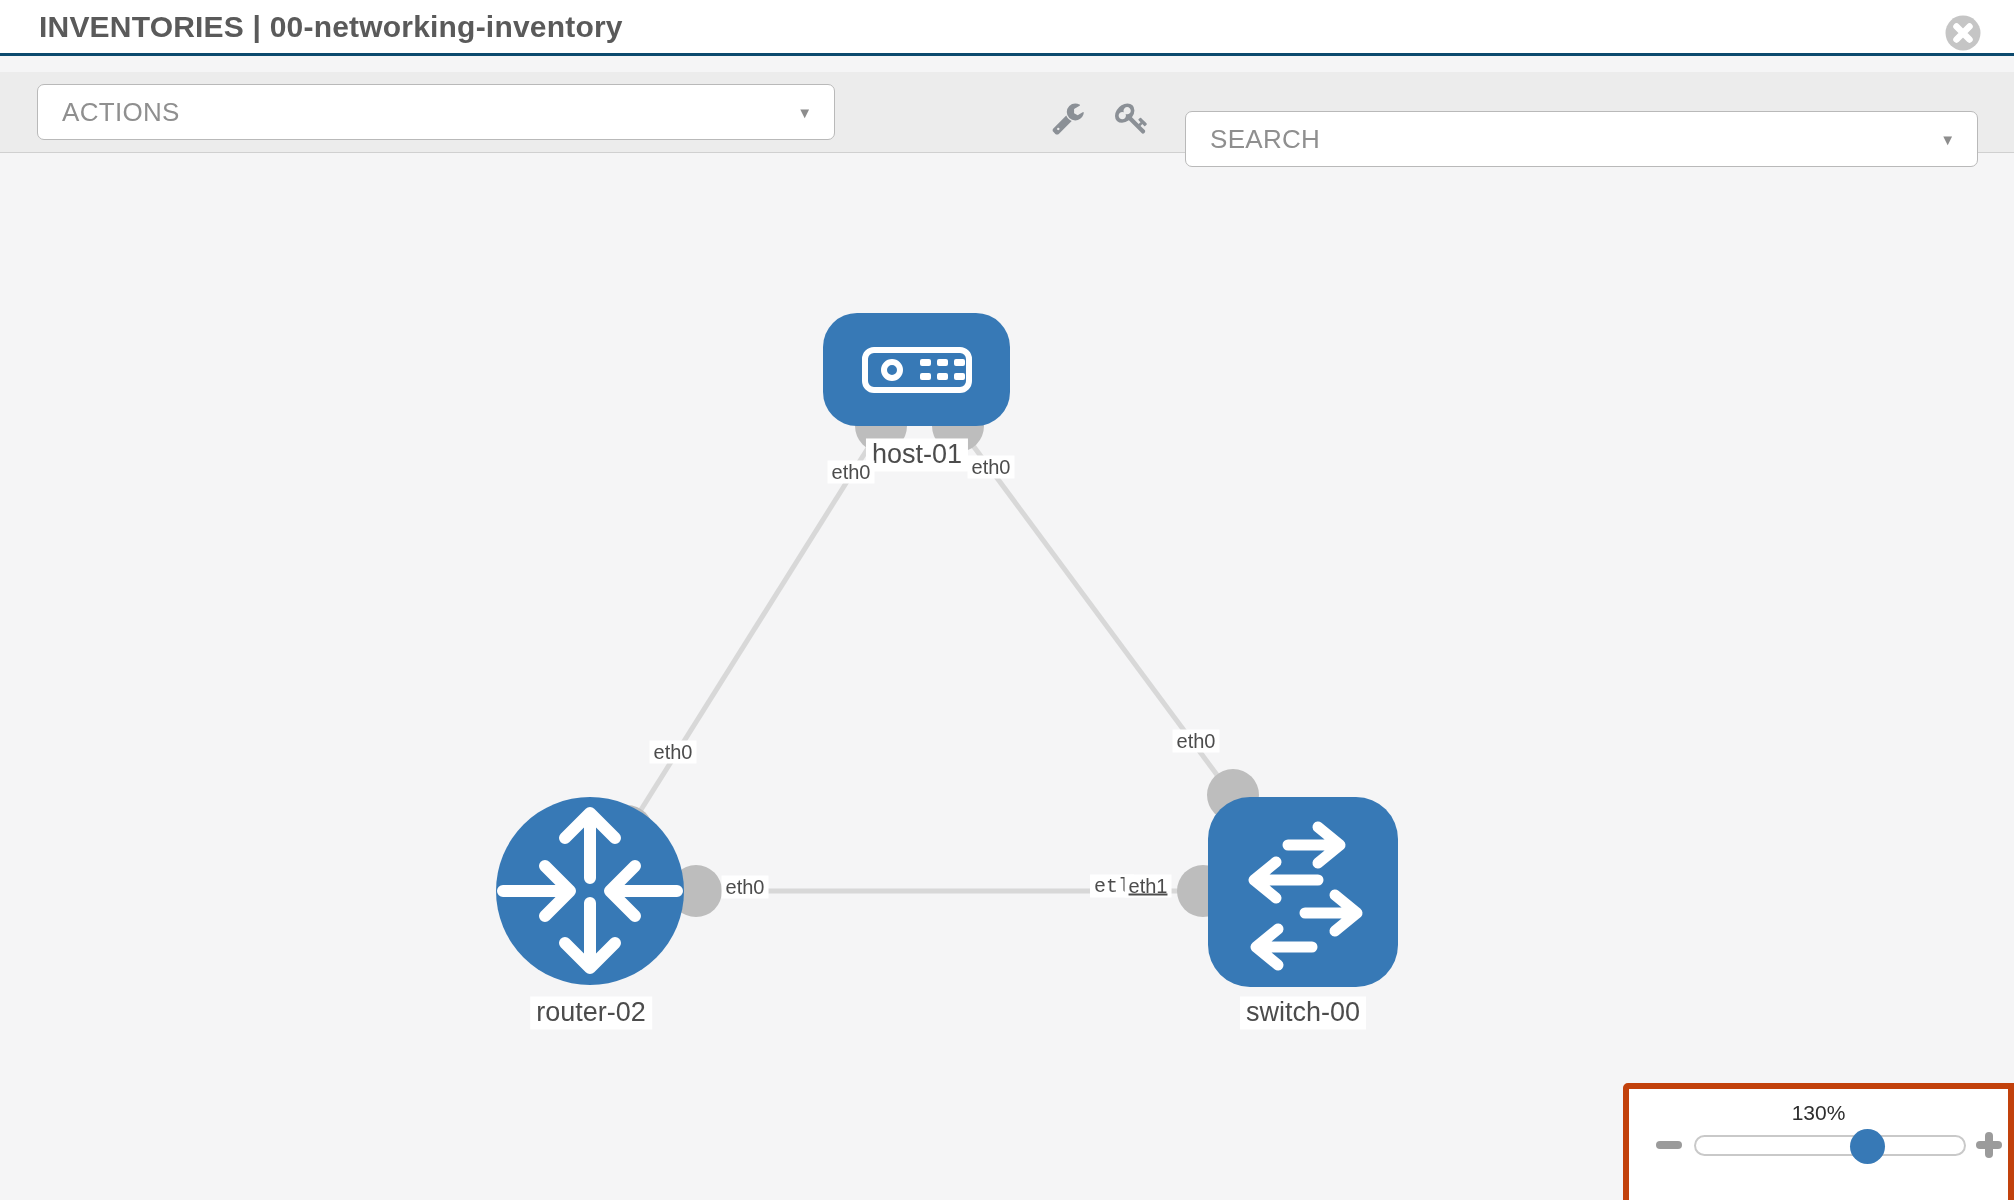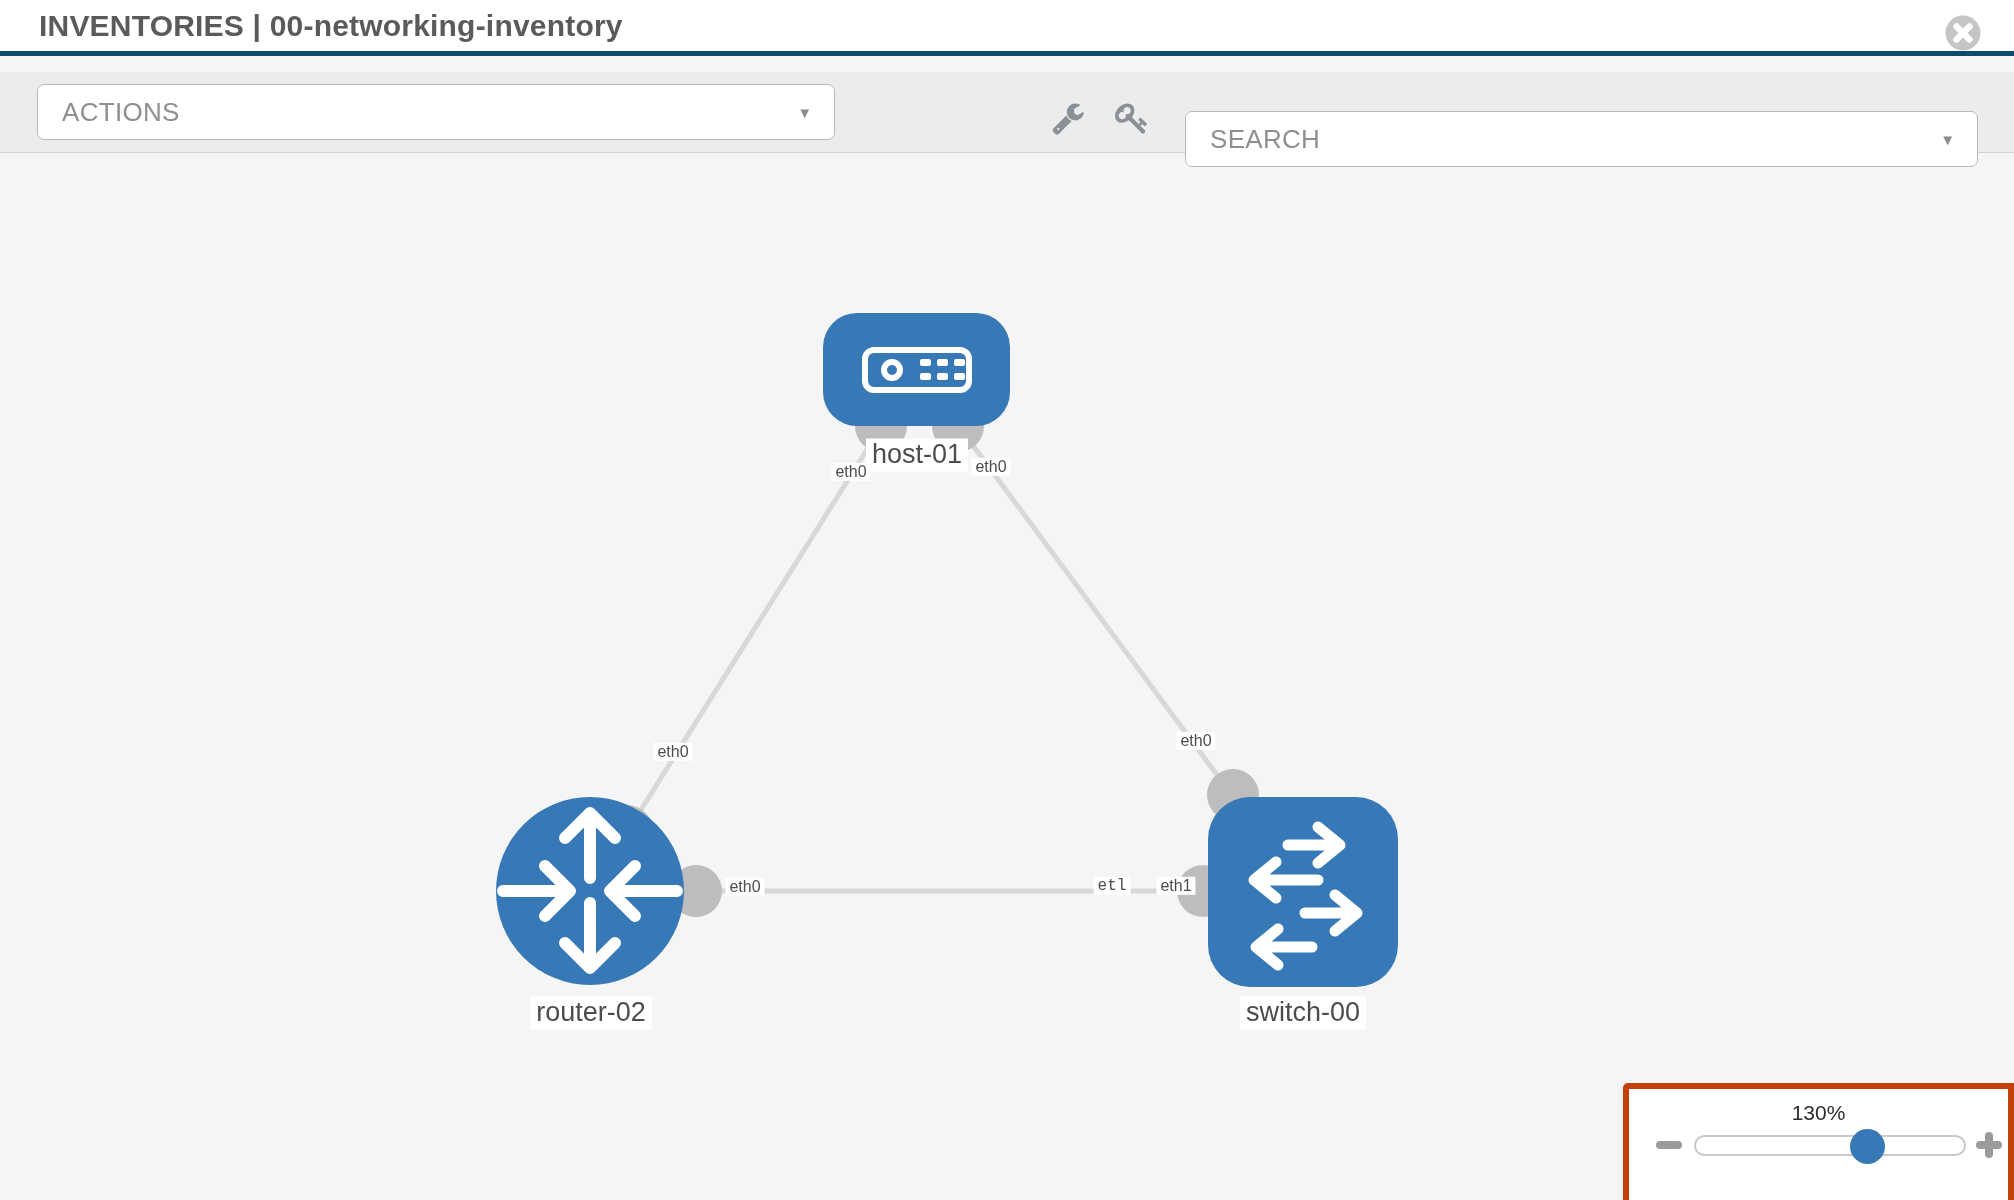--- a/index.html
+++ b/index.html
@@ -1,21 +1,21 @@
 <!DOCTYPE html>
 <html><head>
 <meta charset="utf-8">
 <style>
   html,body{margin:0;padding:0;}
   body{font-family:"Liberation Sans",sans-serif;background:#fff;}
   #app{position:relative;width:2014px;height:1200px;overflow:hidden;background:#f5f5f6;}
 
   
   .hdr{position:absolute;top:0;left:0;width:2014px;height:56px;background:#fff;
-       border-bottom:5px solid #0c4a6e;box-sizing:border-box;z-index:30;}
+       border-bottom:3px solid #0c4a6e;box-sizing:border-box;z-index:30;}
   .hdr-title{position:absolute;left:39px;top:50%;transform:translateY(-50%);
        font-size:30px;font-weight:bold;color:#5a5a5a;letter-spacing:.2px;white-space:nowrap;}
   .close-btn{position:absolute;right:32px;top:14px;width:38px;height:38px;cursor:pointer;}
 
   
   .toolbar{position:absolute;top:72px;left:0;width:2014px;height:81px;background:#ececec;
        border-bottom:1px solid #d0d0d0;box-sizing:border-box;z-index:30;}
   .select-btn{position:absolute;top:12px;height:56px;background:#fff;border:1px solid #b9b9b9;
        border-radius:7px;box-sizing:border-box;display:flex;align-items:center;
        justify-content:space-between;padding:0 22px 0 24px;cursor:pointer;gap:16px;}
@@ -26,21 +26,21 @@
   .tool-icon{position:absolute;top:24px;width:44px;height:44px;display:flex;
        align-items:center;justify-content:center;cursor:pointer;}
   #wrench-btn{left:1046px;}
   #key-btn{left:1110px;}
 
   
   .topo-svg{position:absolute;top:0;left:0;z-index:1;}
   .nlabel{position:absolute;transform:translate(-50%,-50%);background:#fff;color:#4c4c4c;
        white-space:nowrap;z-index:5;line-height:1.15;}
   .name-label{font-size:27px;padding:1px 6px;}
-  .iflabel{font-size:16px;padding:0 4px;}
+  .iflabel{font-size:20px;padding:0 4px;}
   .iflabel.back{z-index:4;}
   .iflabel.front{z-index:6;}
 
   
   .zoom-panel{position:absolute;left:1623px;top:1083px;width:391px;height:131px;background:#fff;
        border:6px solid #c2410c;border-radius:5px 0 0 0;box-sizing:border-box;z-index:40;}
   .zoom-level{position:absolute;top:12px;left:0;width:100%;text-align:center;
        font-size:21px;color:#2e2e2e;}
   .zoom-minus{position:absolute;left:27px;top:52px;width:26px;height:8px;border-radius:4px;
        background:#9b9b9b;cursor:pointer;}
@@ -114,21 +114,21 @@
   <span class="nlabel name-label" style="left:917px;top:455px;">host-01</span>
   <span class="nlabel name-label" style="left:591px;top:1013px;">router-02</span>
   <span class="nlabel name-label" style="left:1303px;top:1013px;text-align:center;">switch-00</span>
 
   <span class="nlabel iflabel" style="left:851px;top:472px;">eth0</span>
   <span class="nlabel iflabel" style="left:991px;top:467px;">eth0</span>
   <span class="nlabel iflabel" style="left:673px;top:752px;">eth0</span>
   <span class="nlabel iflabel" style="left:1196px;top:741px;">eth0</span>
   <span class="nlabel iflabel" style="left:745px;top:887px;">eth0</span>
   <span class="nlabel iflabel back" style="left:1112px;top:886px;font-family:Liberation Mono, monospace;">etl</span>
-  <span class="nlabel iflabel front" style="left:1176px;top:886px;">eth1</span>
+  <span class="nlabel iflabel front" style="left:1148px;top:886px;text-decoration:underline;">eth1</span>
 
   <div class="hdr">
     <div class="hdr-title">INVENTORIES | 00-networking-inventory</div>
     <div class="close-btn">
       <svg width="38" height="38" viewBox="0 0 38 38">
         <circle cx="19" cy="19" r="17.5" fill="#c5c5c5"></circle>
         <path d="M12.5 12.5 L25.5 25.5 M25.5 12.5 L12.5 25.5" stroke="#fff" stroke-width="6.5" stroke-linecap="round"></path>
       </svg>
     </div>
   </div>

